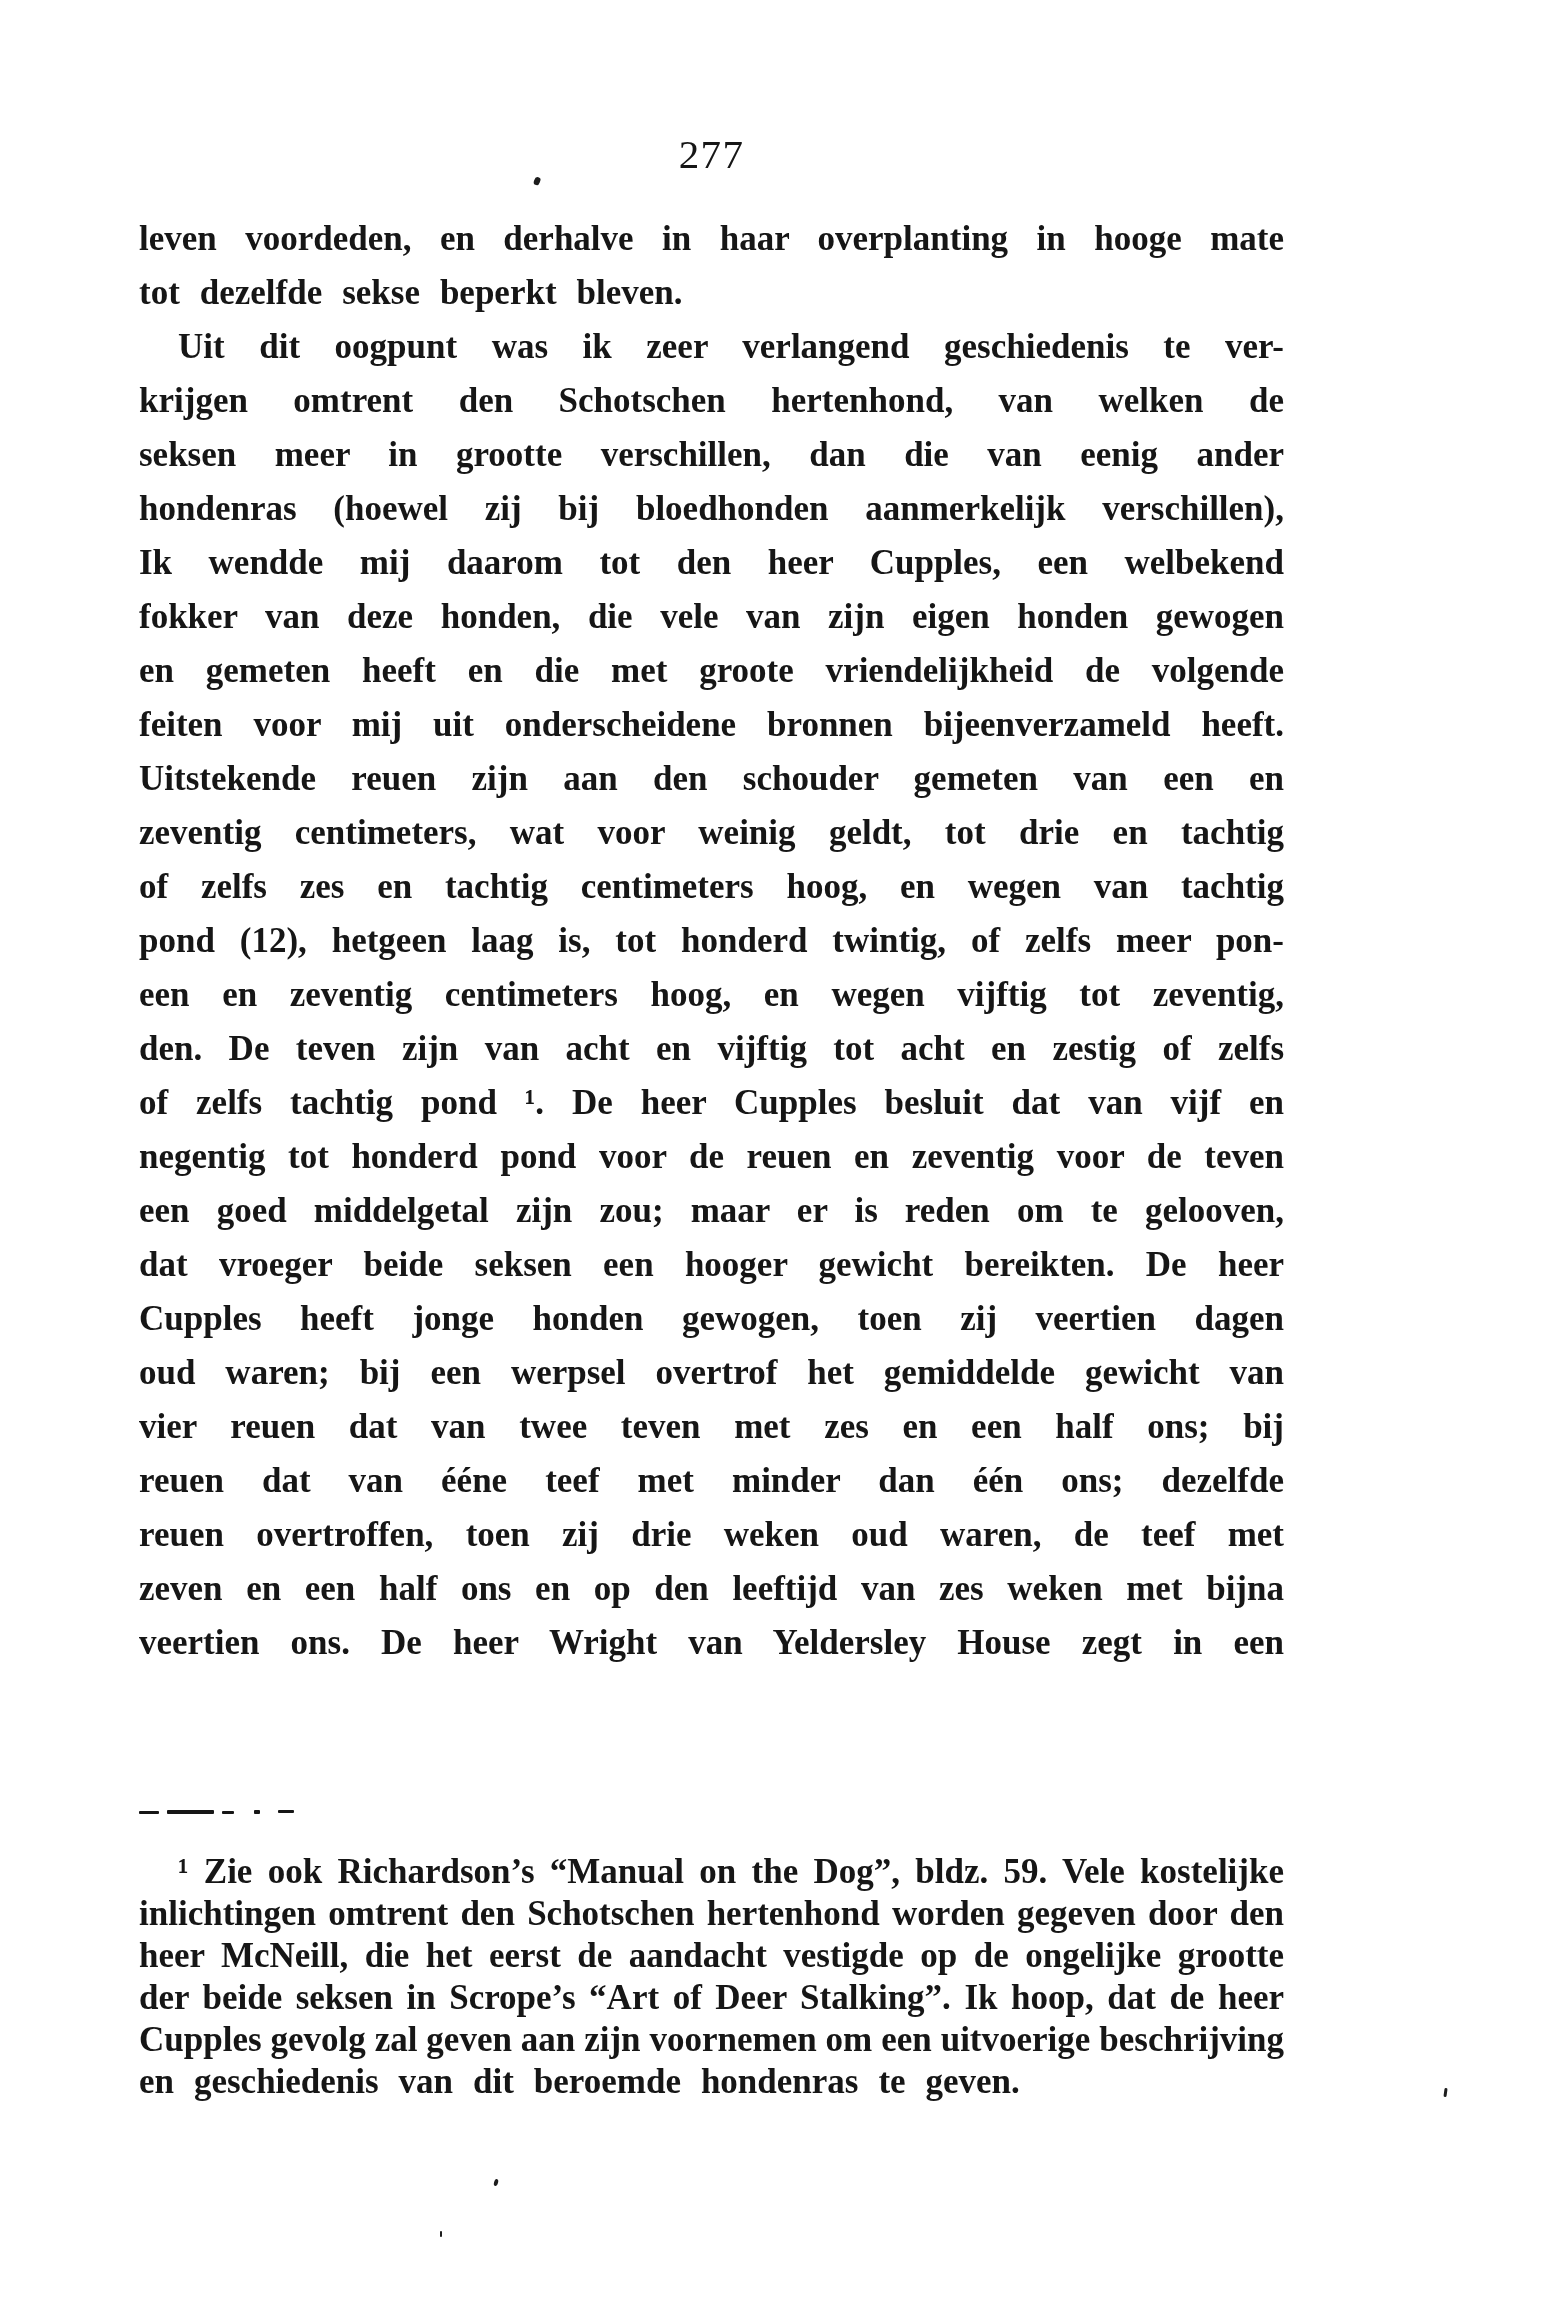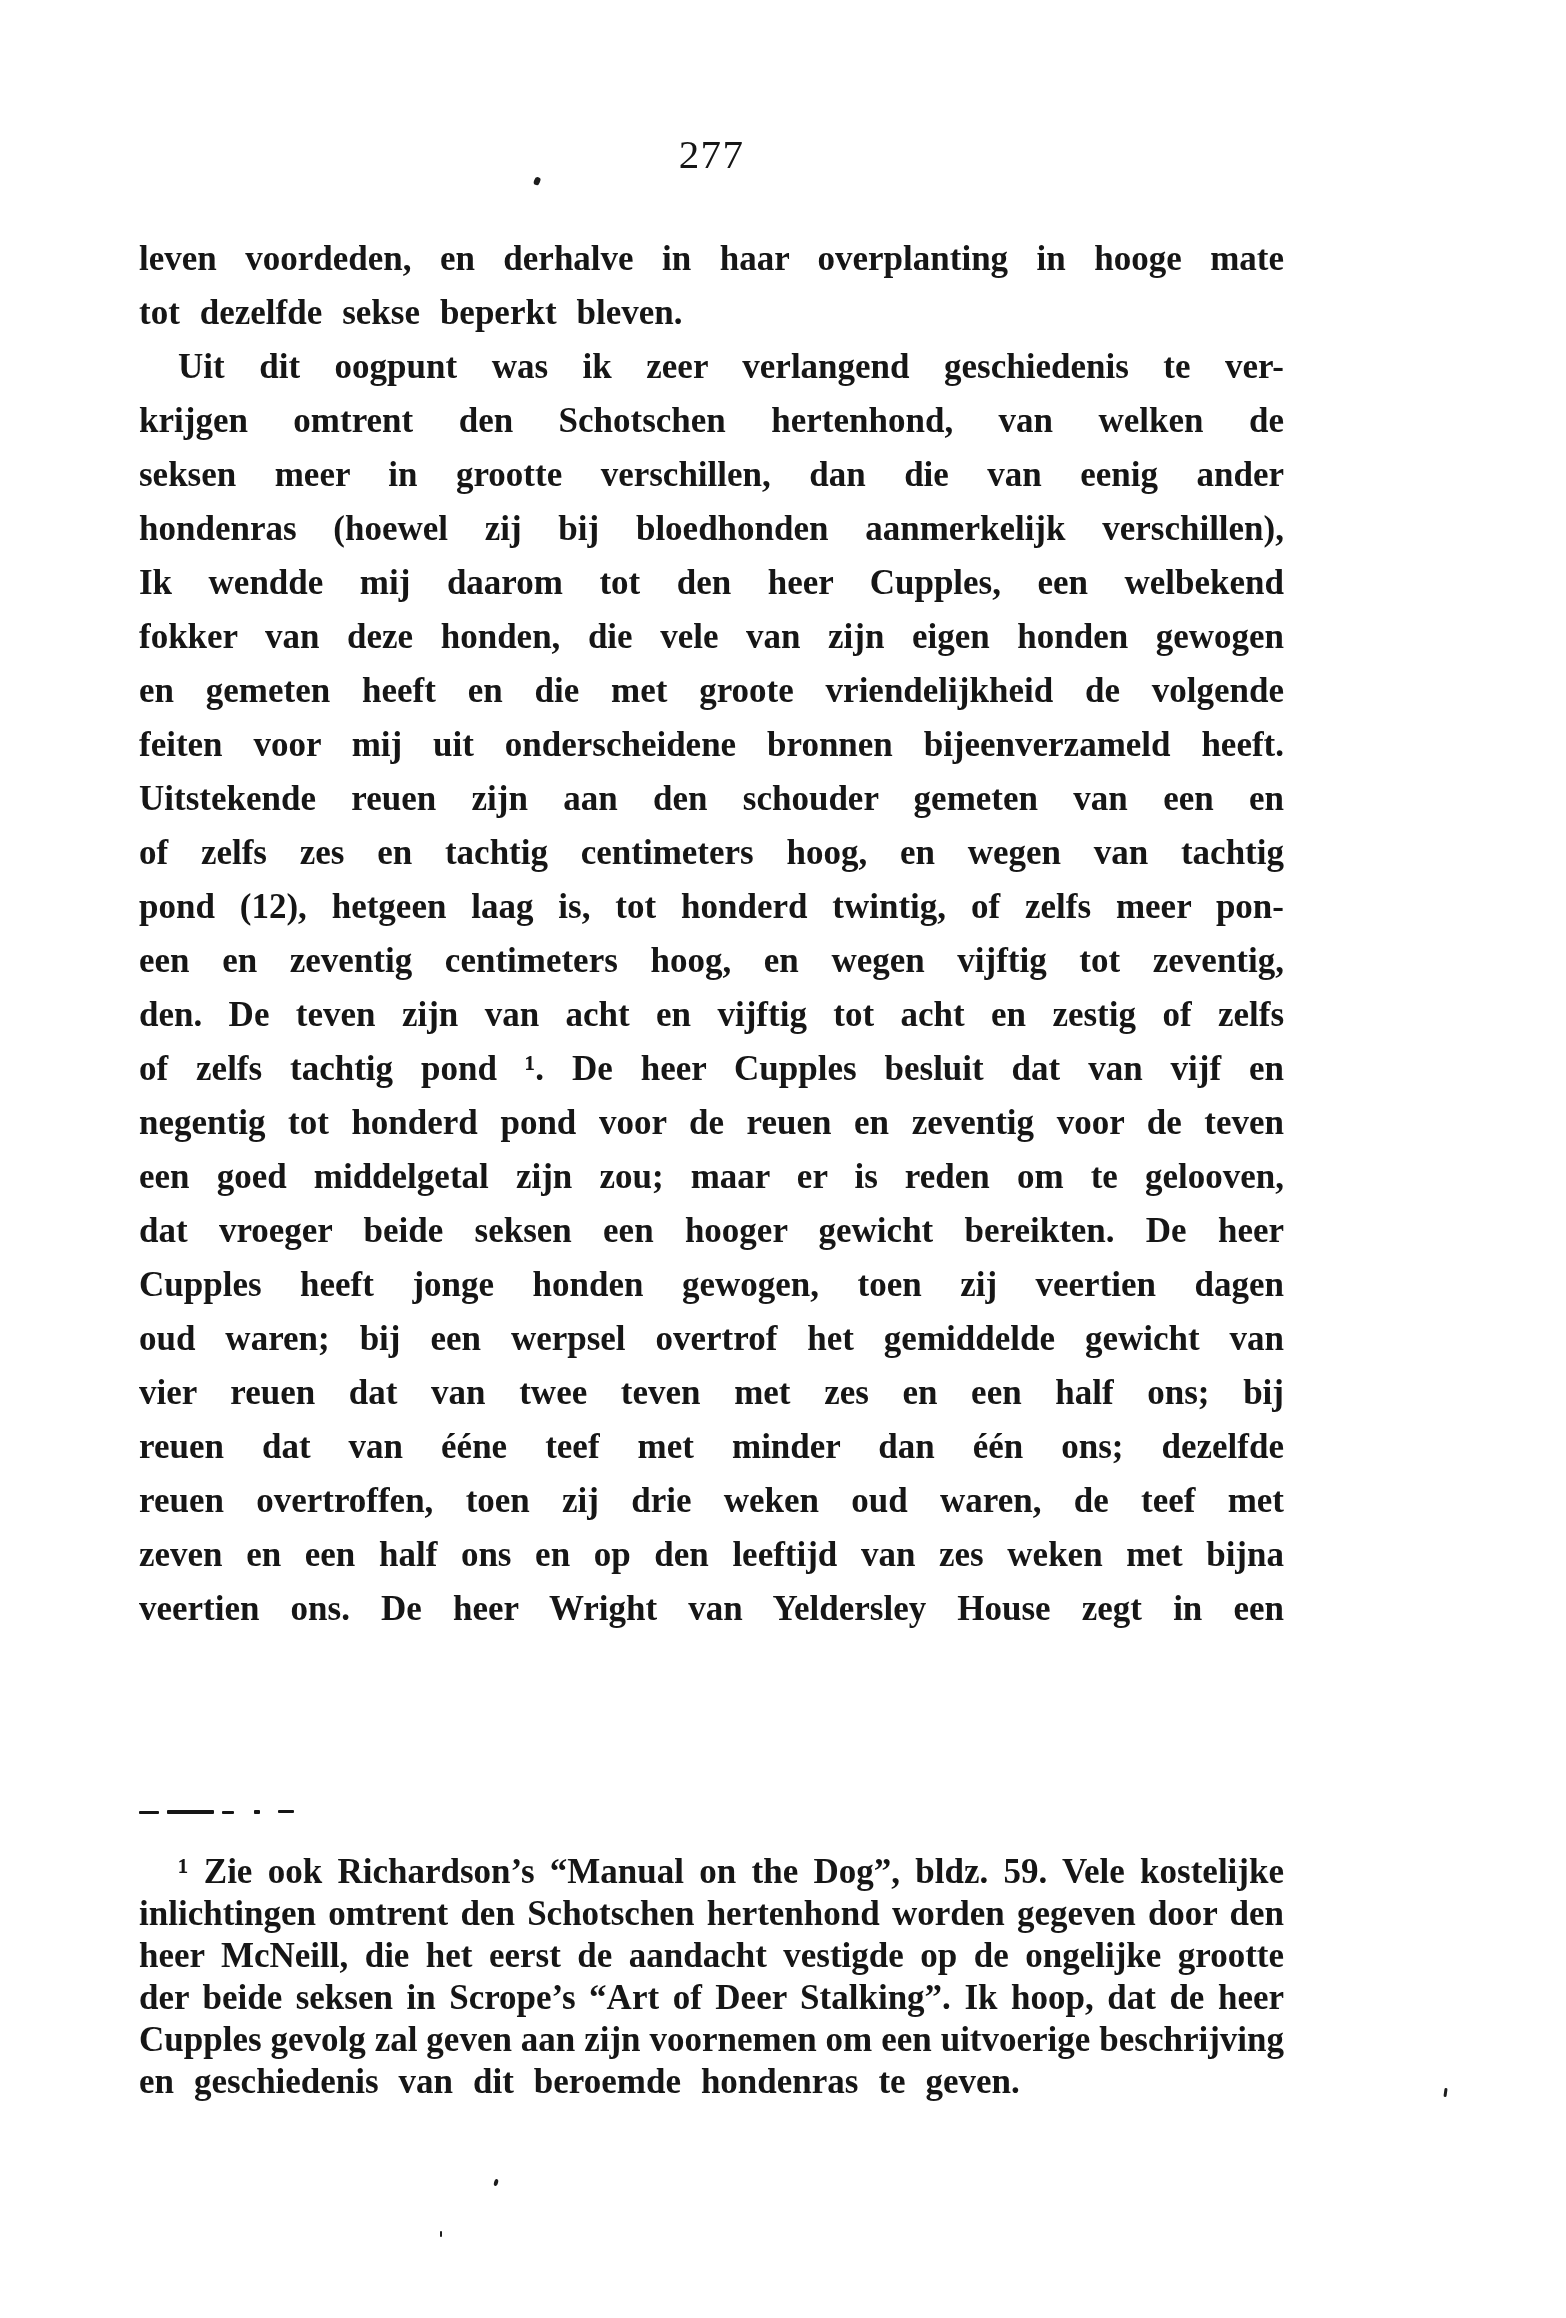--- a/index.html
+++ b/index.html
@@ -28,21 +28,20 @@
     letter-spacing: 1.4px;
   }
   .body-text {
     position: absolute;
     left: 139px;
     top: 212px;
     width: 1145px;
     font-size: 35px;
     font-weight: 700;
     line-height: 54px;
-    margin-top: 20px;
   }
   .footnote {
     position: absolute;
     left: 139px;
     top: 1851px;
     width: 1145px;
     font-size: 35px;
     font-weight: 700;
     line-height: 42px;
   }
@@ -98,20 +97,21 @@
     <div class="line end-par">tot dezelfde sekse beperkt bleven.</div>
     <div class="line indent">Uit dit oogpunt was ik zeer verlangend geschiedenis te ver-</div>
     <div class="line">krijgen omtrent den Schotschen hertenhond, van welken de</div>
     <div class="line">seksen meer in grootte verschillen, dan die van eenig ander</div>
     <div class="line">hondenras (hoewel zij bij bloedhonden aanmerkelijk verschillen),</div>
     <div class="line">Ik wendde mij daarom tot den heer Cupples, een welbekend</div>
     <div class="line">fokker van deze honden, die vele van zijn eigen honden gewogen</div>
     <div class="line">en gemeten heeft en die met groote vriendelijkheid de volgende</div>
     <div class="line">feiten voor mij uit onderscheidene bronnen bijeenverzameld heeft.</div>
     <div class="line">Uitstekende reuen zijn aan den schouder gemeten van een en</div>
+    <div class="line">zeventig centimeters, wat voor weinig geldt, tot drie en tachtig</div>
     <div class="line">of zelfs zes en tachtig centimeters hoog, en wegen van tachtig</div>
     <div class="line">pond (12), hetgeen laag is, tot honderd twintig, of zelfs meer pon-</div>
     <div class="line">een en zeventig centimeters hoog, en wegen vijftig tot zeventig,</div>
     <div class="line">den. De teven zijn van acht en vijftig tot acht en zestig of zelfs</div>
     <div class="line">of zelfs tachtig pond ¹. De heer Cupples besluit dat van vijf en</div>
     <div class="line">negentig tot honderd pond voor de reuen en zeventig voor de teven</div>
     <div class="line">een goed middelgetal zijn zou; maar er is reden om te gelooven,</div>
     <div class="line">dat vroeger beide seksen een hooger gewicht bereikten. De heer</div>
     <div class="line">Cupples heeft jonge honden gewogen, toen zij veertien dagen</div>
     <div class="line">oud waren; bij een werpsel overtrof het gemiddelde gewicht van</div>

